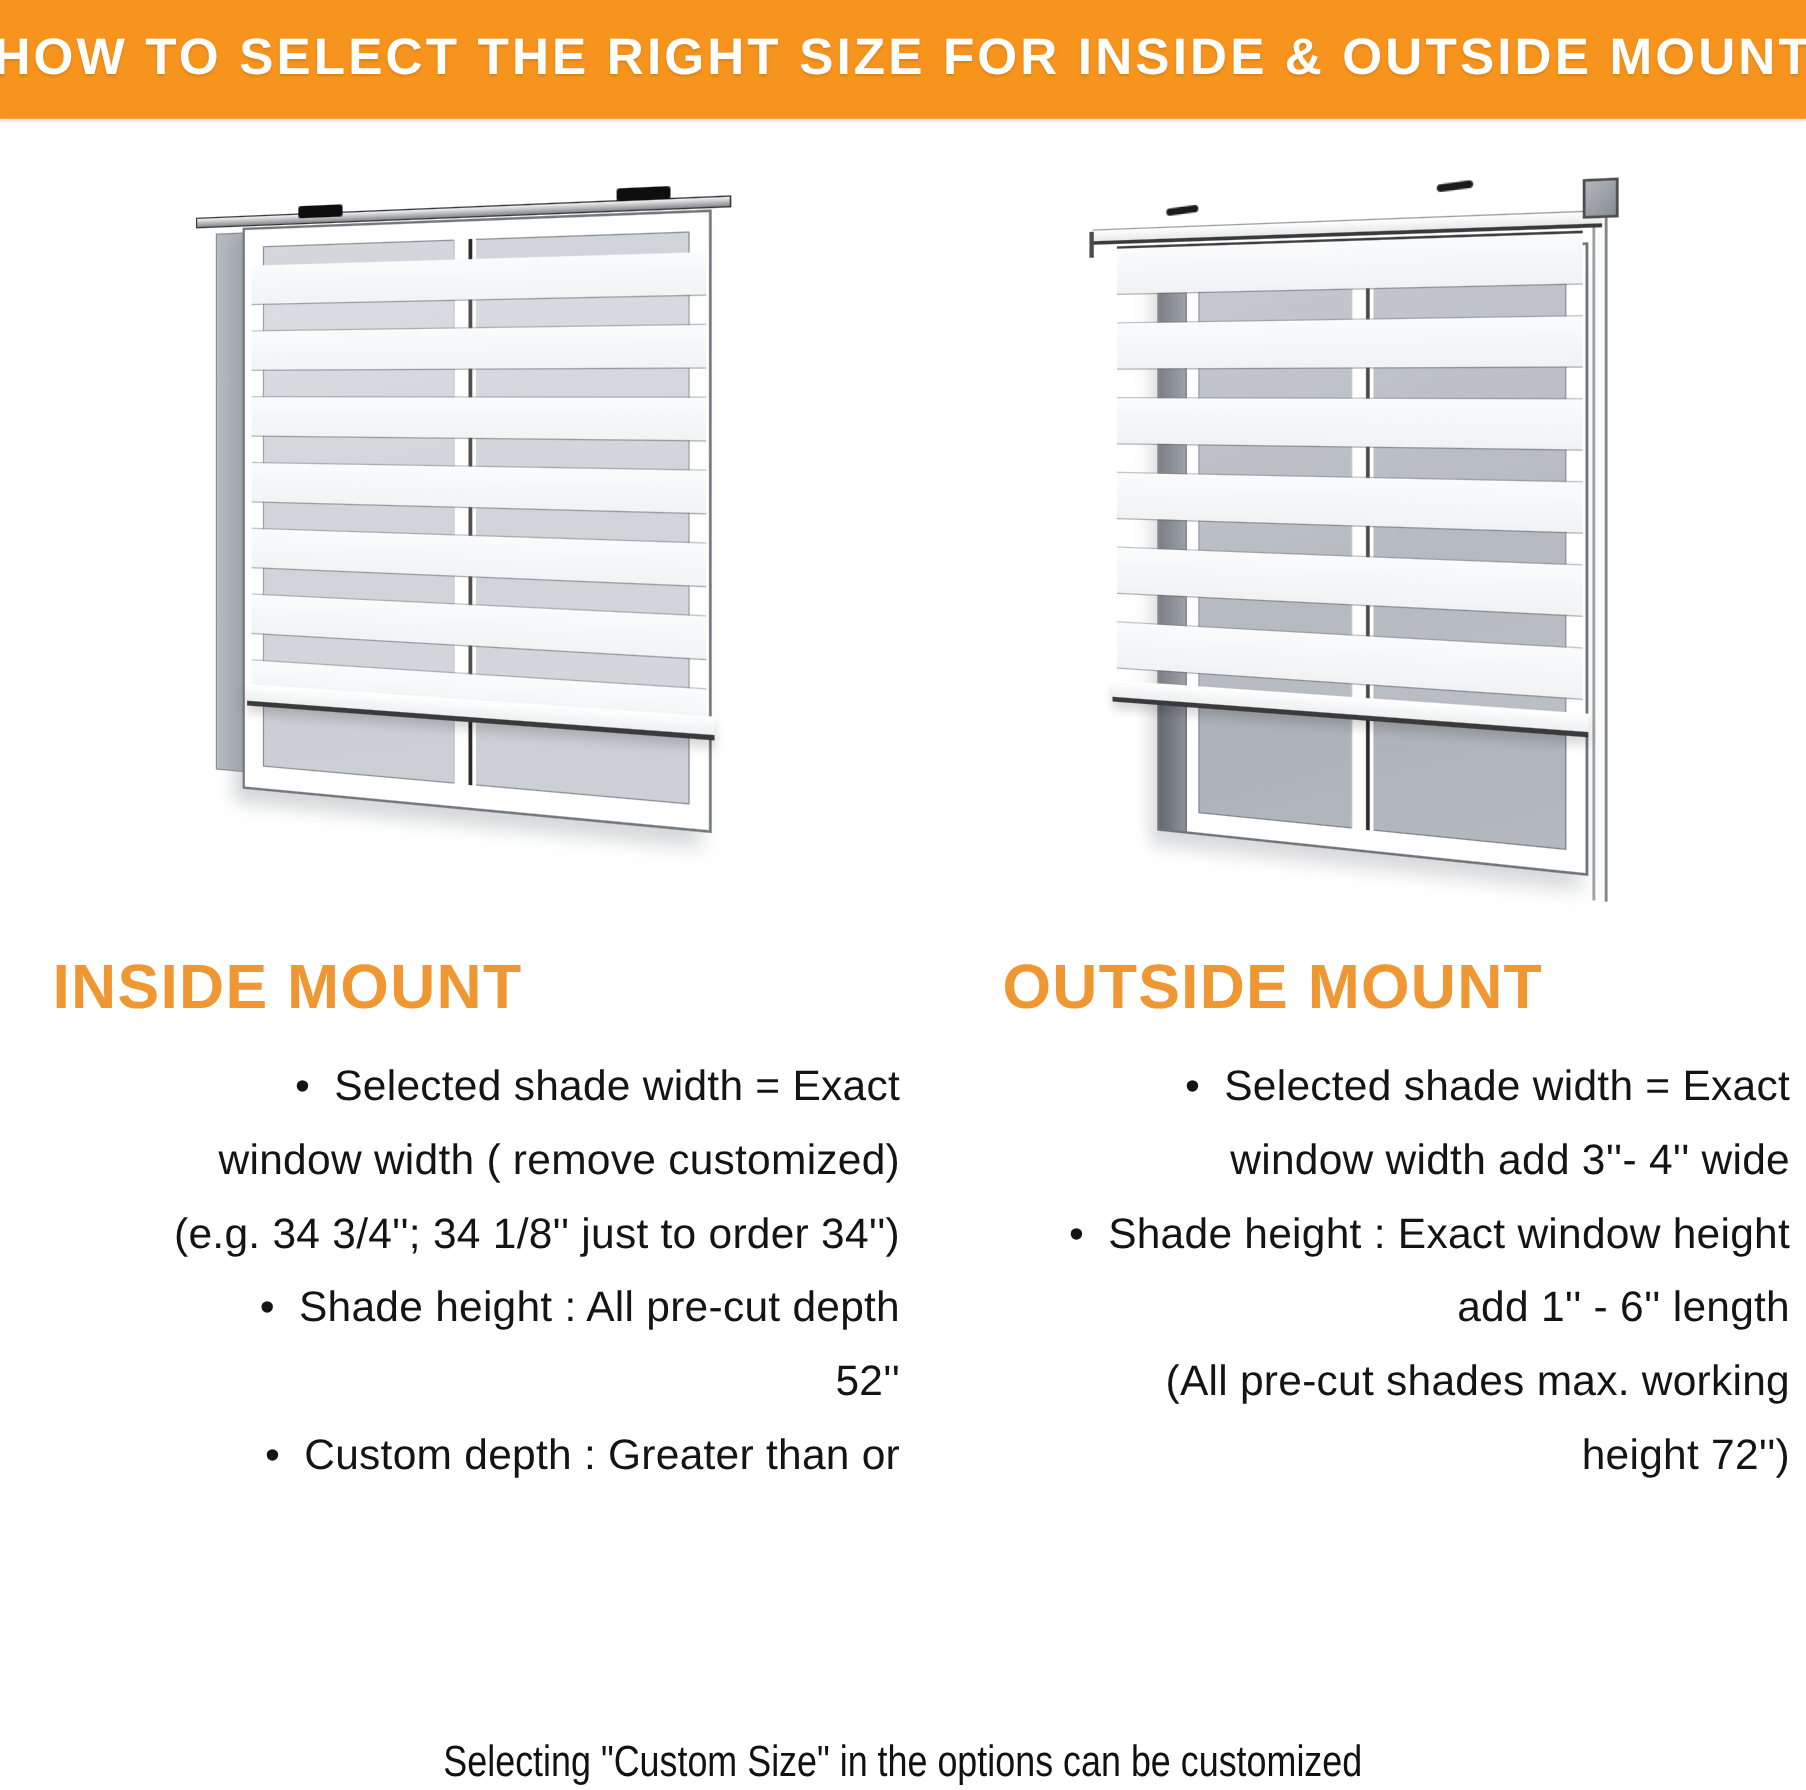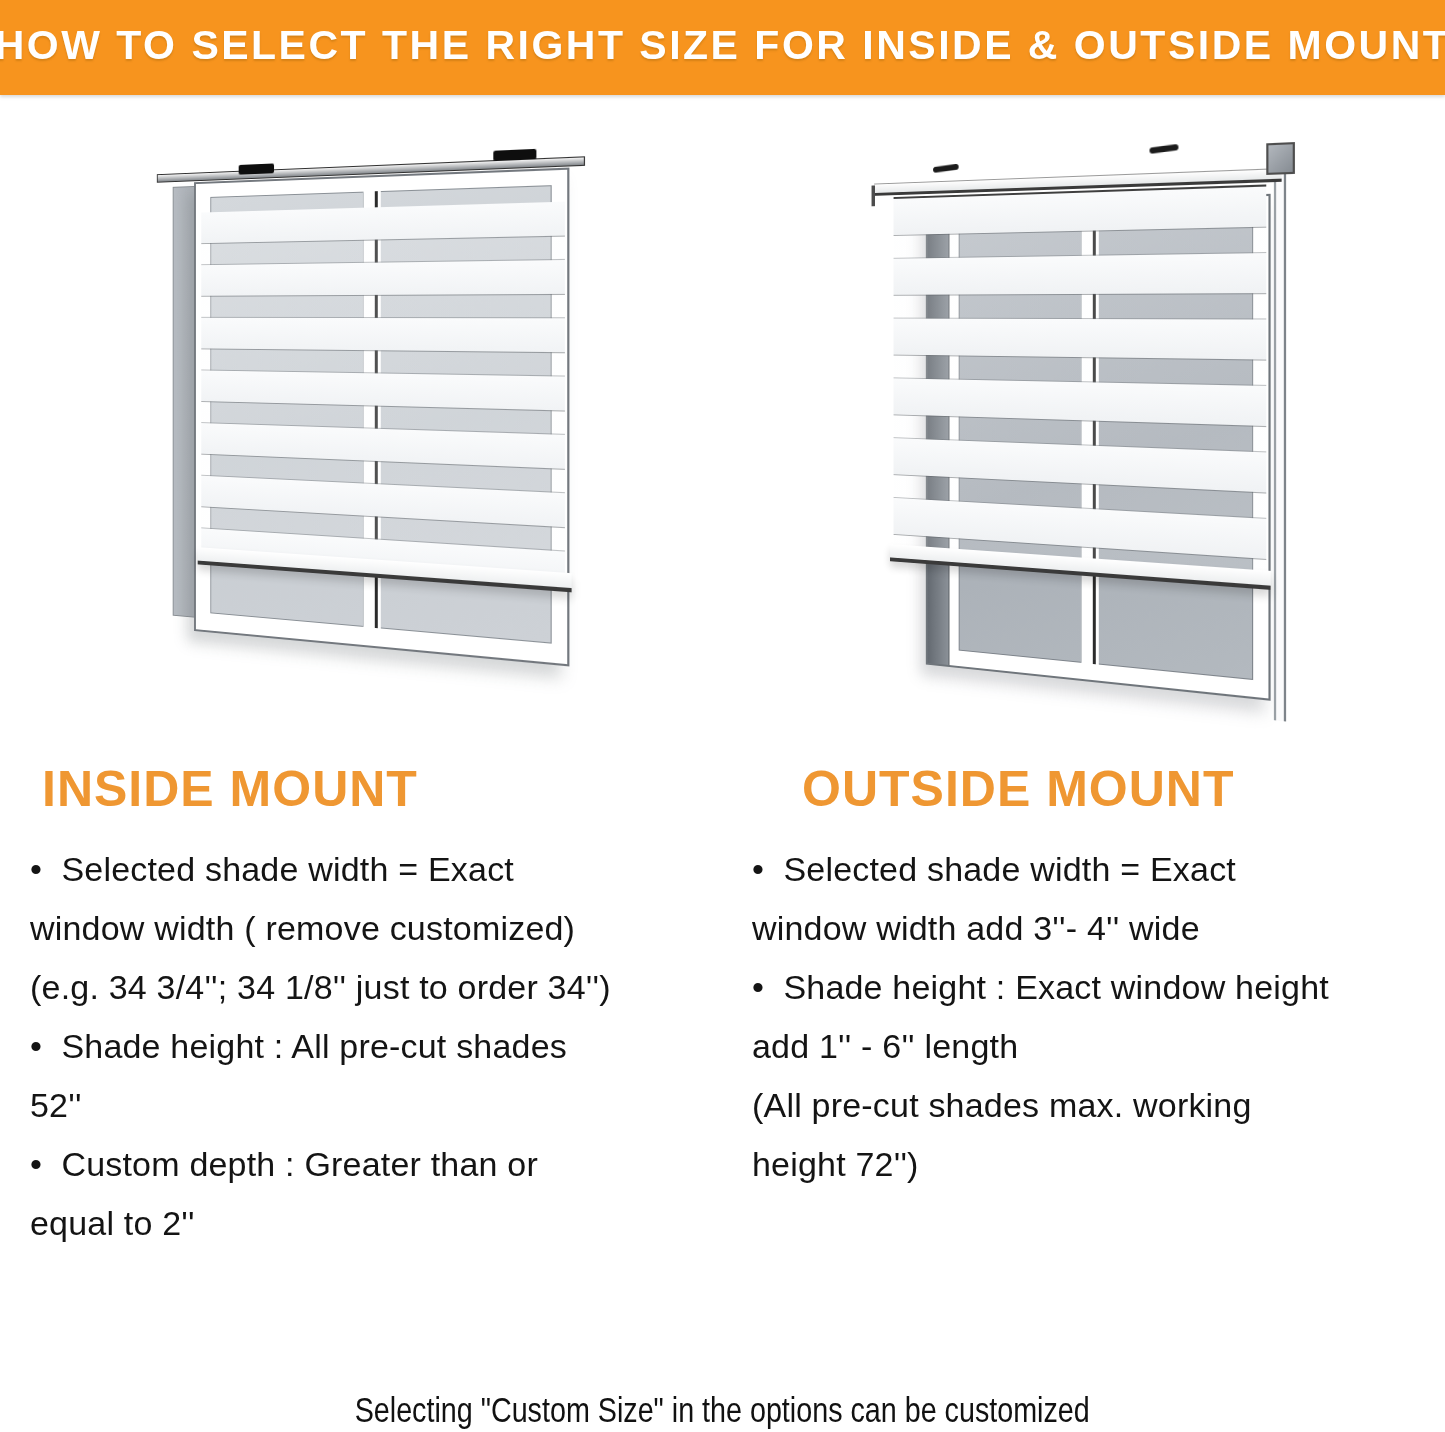--- a/index.html
+++ b/index.html
@@ -146,21 +146,21 @@
   .mount-heading{
     position:absolute;font-size:50px;font-weight:700;color:#EF9732;
     letter-spacing:1px;white-space:nowrap;margin-top:12px;
   }
   .heading-inside{left:42px;top:748px;}
   .heading-outside{left:802px;top:748px;}
 
   
   .col{
     position:absolute;top:840px;font-size:34px;color:#141414;
-    line-height:59px;letter-spacing:.2px;
+    line-height:59px;letter-spacing:.2px;text-align:right;
   }
   .col-left{left:30px;width:690px;}
   .col-right{left:752px;width:680px;}
   .txt-line{white-space:pre;}
 
   
   .footer-note{
     position:absolute;left:0;right:0;bottom:2px;text-align:center;
     font-size:35px;color:#111;white-space:nowrap;
   }
@@ -205,24 +205,23 @@
   </div>
 </div>
 
 <div class="mount-heading heading-inside">INSIDE MOUNT</div>
 <div class="mount-heading heading-outside">OUTSIDE MOUNT</div>
 
 <div class="col col-left">
   <div class="txt-line">•  Selected shade width = Exact</div>
   <div class="txt-line">window width ( remove customized)</div>
   <div class="txt-line">(e.g. 34 3/4''; 34 1/8'' just to order 34'')</div>
-  <div class="txt-line">•  Shade height : All pre-cut shades</div>
+  <div class="txt-line">•  Shade height : All pre-cut depth</div>
   <div class="txt-line">52''</div>
   <div class="txt-line">•  Custom depth : Greater than or</div>
-  <div class="txt-line">equal to 2''</div>
 </div>
 
 <div class="col col-right">
   <div class="txt-line">•  Selected shade width = Exact</div>
   <div class="txt-line">window width add 3''- 4'' wide</div>
   <div class="txt-line">•  Shade height : Exact window height</div>
   <div class="txt-line">add 1'' - 6'' length</div>
   <div class="txt-line">(All pre-cut shades max. working</div>
   <div class="txt-line">height 72'')</div>
 </div>

